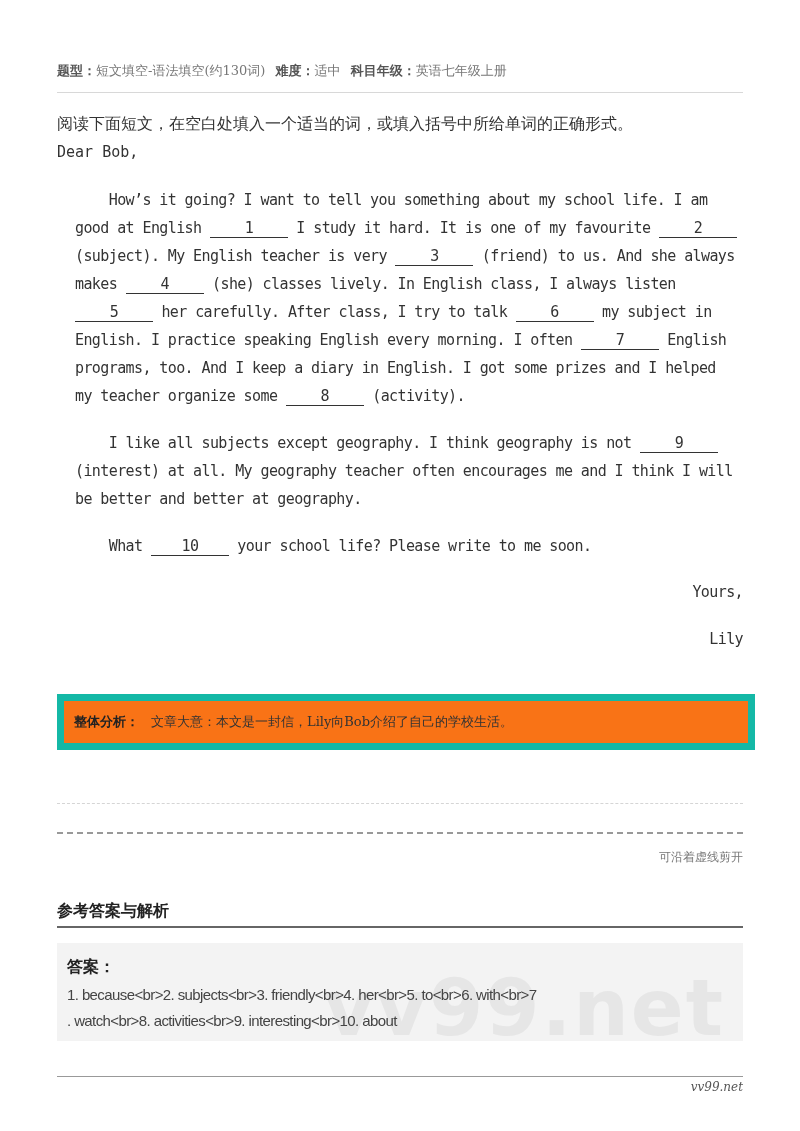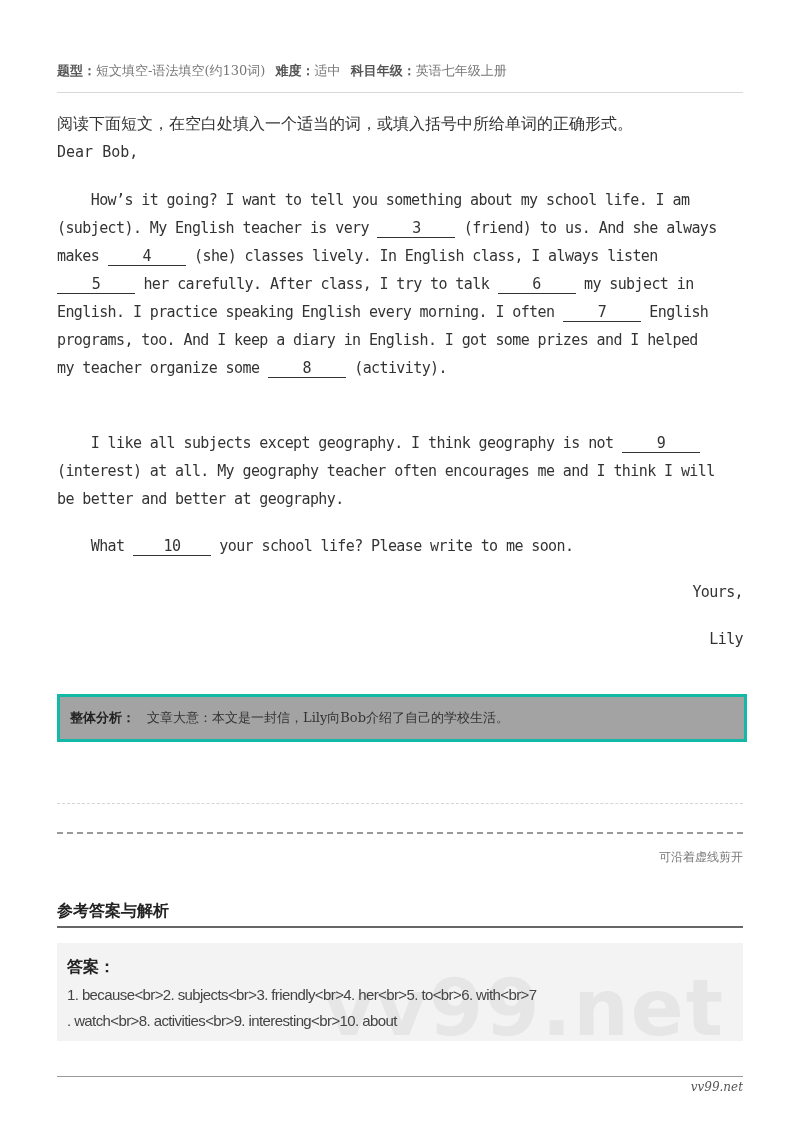--- a/index.html
+++ b/index.html
@@ -13,34 +13,34 @@
   .meta .sep { margin-right: 6px; }
   .rule-top { position: absolute; top: 92px; left: 0; width: 686px; height: 1px; background: #d8d8d8; }
 
   .instr { position: absolute; top: 114px; left: 0; font-size: 16px; color: #333; white-space: nowrap;
            font-family: "DejaVu Sans", sans-serif; }
   .greet { position: absolute; top: 143px; left: 0; font-size: 15px; color: #333;
            font-family: "DejaVu Sans Mono", "Liberation Mono", monospace; }
 
   .para { position: absolute; left: 0; width: 686px; font-size: 15px; line-height: 28px; color: #333;
           font-family: "DejaVu Sans Mono", "Liberation Mono", monospace; letter-spacing: -0.6px; }
-  .line { display: block; white-space: nowrap; height: 28px; }
+  .line { display: block; white-space: nowrap; height: 28px; margin-left: 18px; }
   .blank { display: inline-block; width: 78px; border-bottom: 1px solid #333; text-align: center;
            line-height: 18px; height: 18px; vertical-align: baseline; }
   .p1 { top: 186px; }
   .p2 { top: 429px; }
   .p3 { top: 532px; }
 
   .closing { position: absolute; right: 0; font-size: 15px; color: #333;
              font-family: "DejaVu Sans Mono", monospace; letter-spacing: -0.6px; }
   .yours { top: 583px; }
   .lily { top: 630px; }
 
-  .analysis { position: absolute; top: 694px; left: 0; width: 684px; height: 42px; background: #a3a3a3;
-              border: 3px solid #14b8a6; display: flex; align-items: center; font-size: 13px; color: #333; }
+  .analysis { position: absolute; top: 694px; left: 0; width: 684px; height: 42px; background: #f97316;
+              border: 7px solid #14b8a6; display: flex; align-items: center; font-size: 13px; color: #333; }
   .analysis .label { font-family: "DejaVu Sans", sans-serif; font-weight: bold; margin-left: 10px; margin-right: 12px; color: #222; }
   .analysis .text { font-family: "DejaVu Serif", serif; }
 
   .dash1 { position: absolute; top: 803px; left: 0; width: 686px; border-top: 1px dashed #d5d5d5; }
   .dash2 { position: absolute; top: 832px; left: 0; width: 686px; border-top: 2px dashed #999; }
   .cutnote { position: absolute; top: 849px; left: 0; width: 686px; text-align: right; font-size: 12px; color: #777;
              font-family: "DejaVu Sans", sans-serif; }
 
   .ans-title { position: absolute; top: 901px; left: 0; font-size: 16px; font-weight: bold; color: #222;
                font-family: "DejaVu Sans", sans-serif; }
@@ -69,20 +69,21 @@
     <b>难度：</b><span class="sep">适中</span>
     <b>科目年级：</b><span>英语七年级上册</span>
   </div>
   <div class="rule-top"></div>
 
   <div class="instr">阅读下面短文，在空白处填入一个适当的词，或填入括号中所给单词的正确形式。</div>
   <div class="greet">Dear Bob,</div>
 
   <div class="para p1">
     <span class="line" style="white-space:pre">    How’s it going? I want to tell you something about my school life. I am</span>
+    <span class="line" style="white-space:pre"><span>good at English </span><span class="blank">1</span><span> I study it hard. It is one of my favourite </span><span class="blank">2</span></span>
     <span class="line" style="white-space:pre"><span>(subject). My English teacher is very </span><span class="blank">3</span><span> (friend) to us. And she always</span></span>
     <span class="line" style="white-space:pre"><span>makes </span><span class="blank">4</span><span> (she) classes lively. In English class, I always listen</span></span>
     <span class="line" style="white-space:pre"><span class="blank">5</span><span> her carefully. After class, I try to talk </span><span class="blank">6</span><span> my subject in</span></span>
     <span class="line" style="white-space:pre"><span>English. I practice speaking English every morning. I often </span><span class="blank">7</span><span> English</span></span>
     <span class="line" style="white-space:pre">programs, too. And I keep a diary in English. I got some prizes and I helped</span>
     <span class="line" style="white-space:pre"><span>my teacher organize some </span><span class="blank">8</span><span> (activity).</span></span>
   </div>
 
   <div class="para p2">
     <span class="line" style="white-space:pre"><span>    I like all subjects except geography. I think geography is not </span><span class="blank">9</span></span>

